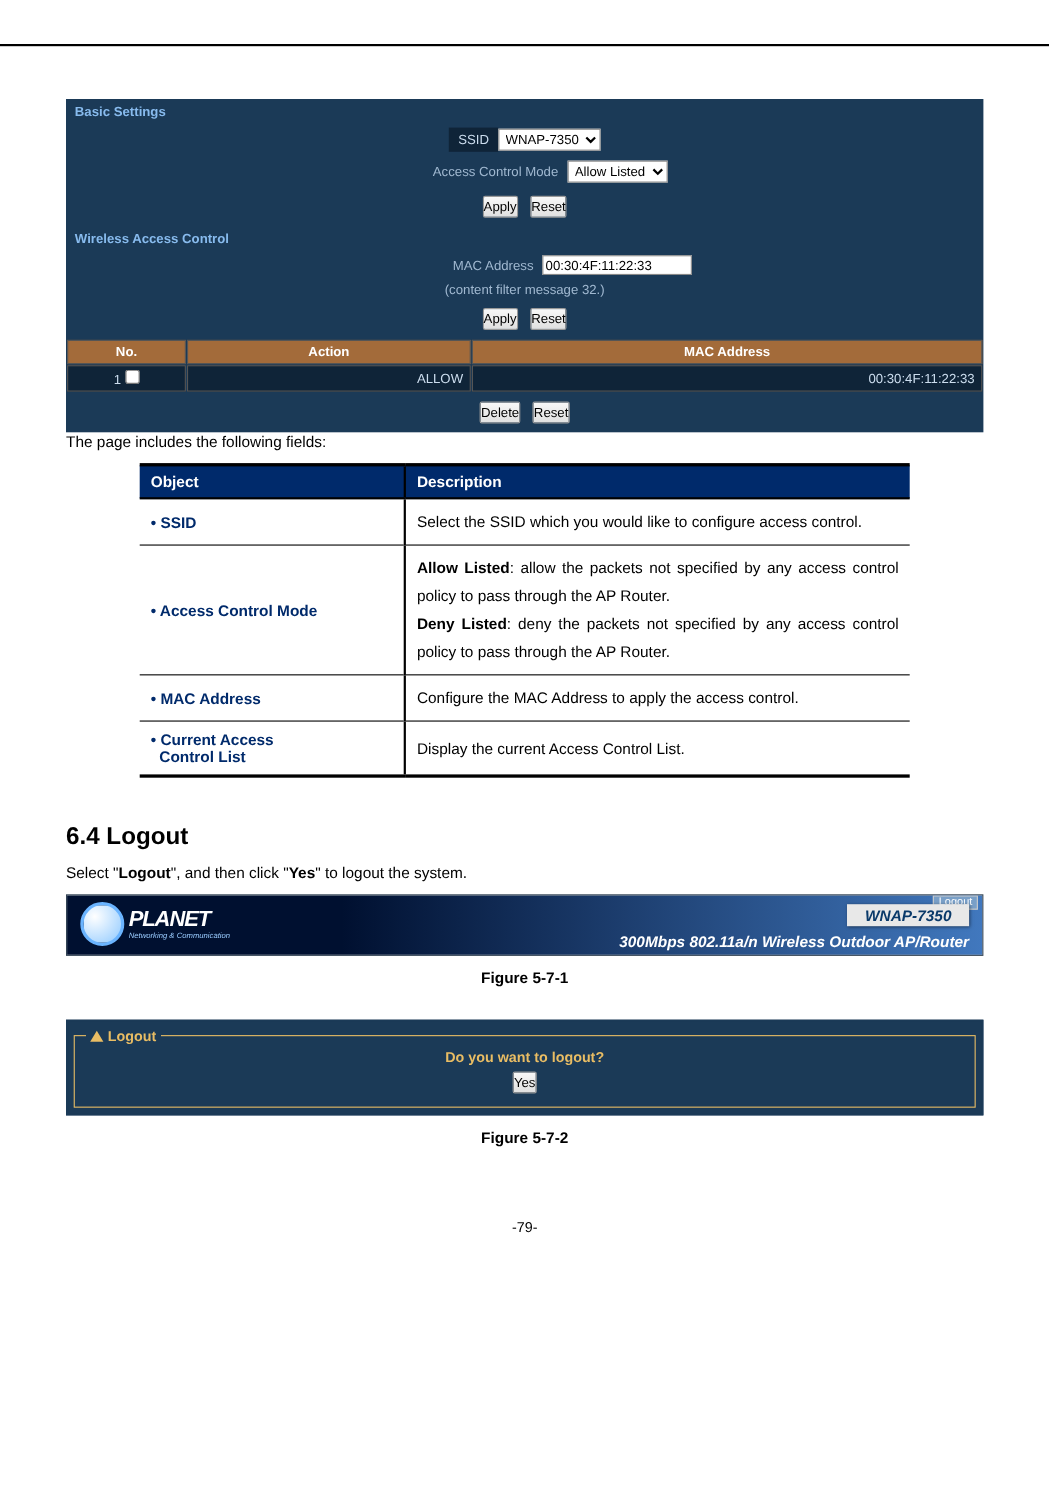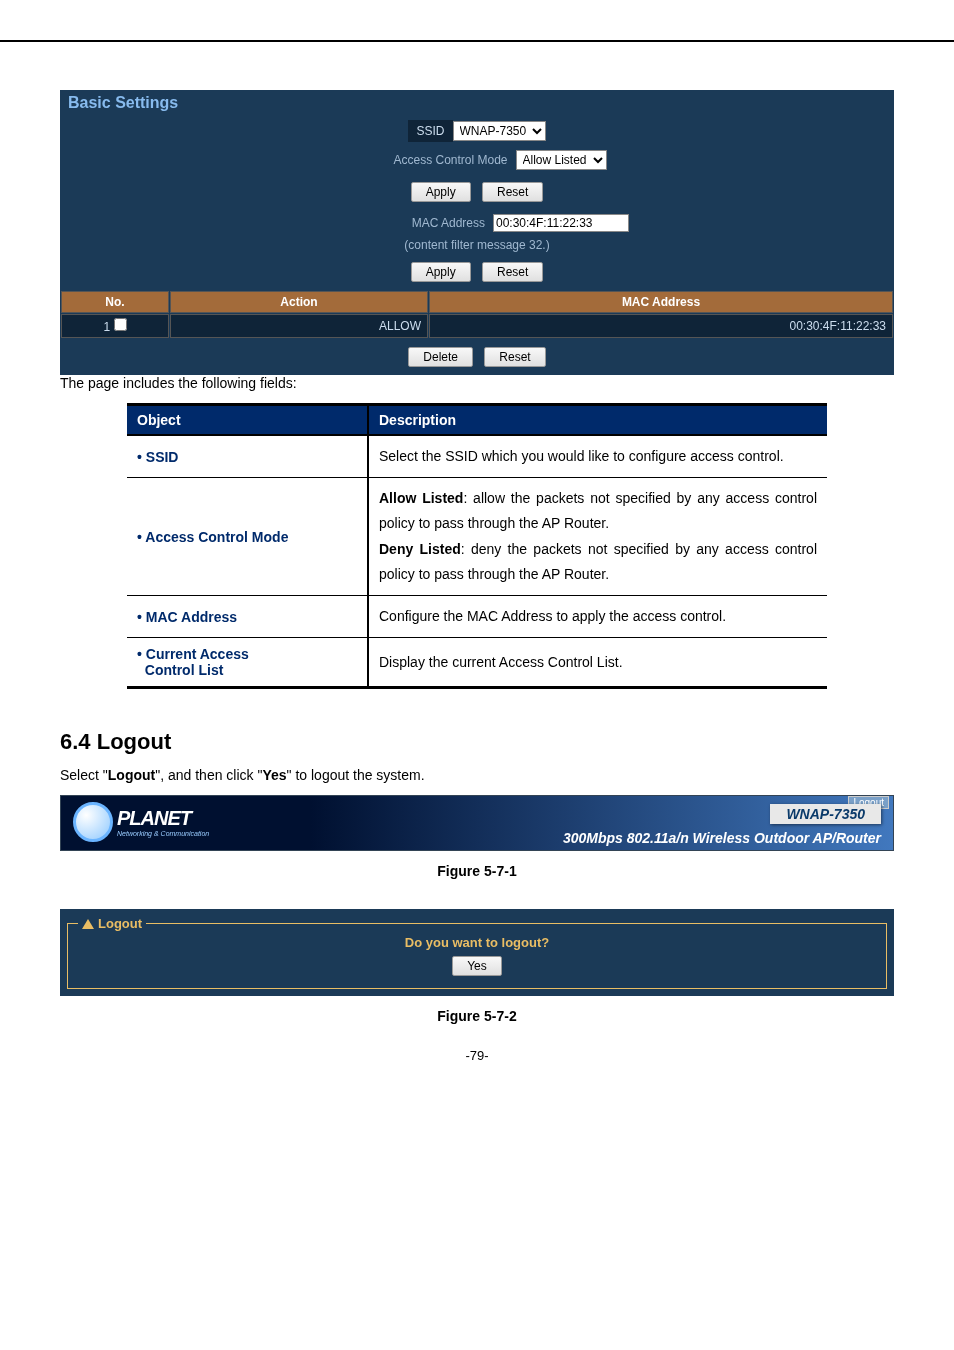--- a/index.html
+++ b/index.html
@@ -16,21 +16,21 @@
   }
   .panel {
     background: #1b3a57;
     color: #bcd;
     font-size: 12px;
   }
   .panel-header {
     color: #88bbee;
     font-weight: bold;
     padding: 4px 8px;
-    font-size: 16px;
+    font-size: 12px;
   }
   .form-row {
     display: flex;
     align-items: center;
     justify-content: center;
     padding: 4px 0;
   }
   .form-label {
     color: #a0b8d0;
     text-align: right;
@@ -46,21 +46,21 @@
   }
   select, input[type="text"] {
     font-size: 12px;
     padding: 1px 2px;
     background: #fff;
     border: 1px solid #888;
   }
   .btn {
     background: linear-gradient(#f8f8f8, #e0e0e0);
     border: 1px solid #999;
-    padding: 2px 14px;
+    padding: 2px 0;
     font-size: 12px;
     border-radius: 2px;
     margin: 0 4px;
     cursor: pointer;
   }
   .btn-row {
     text-align: center;
     padding: 8px 0;
   }
   .hint {
@@ -251,21 +251,21 @@
   }
   .logout-q {
     color: #e9bd64;
     font-size: 13px;
     font-weight: bold;
     margin-bottom: 6px;
   }
   .footer-pg {
     text-align: center;
     font-size: 13px;
-    margin-top: 24px;
+    margin-top: 66px;
   }
 </style>
 </head>
 <body>
 
 <div class="page">
 
   <div class="panel">
     <div class="panel-header">Basic Settings</div>
     <div class="form-row">
@@ -274,20 +274,21 @@
     </div>
     <div class="form-row">
       <span class="form-label">Access Control Mode</span>
       <select><option>Allow Listed</option></select>
     </div>
     <div class="btn-row">
       <button class="btn">Apply</button>
       <button class="btn">Reset</button>
     </div>
 
+    <div class="panel-header">Wireless Access Control</div>
     <div class="form-row">
       <span class="form-label">MAC Address</span>
       <input type="text" style="width: 130px;" value="00:30:4F:11:22:33">
     </div>
     <div class="hint">(content filter message 32.)</div>
     <div class="btn-row">
       <button class="btn">Apply</button>
       <button class="btn">Reset</button>
     </div>
 

